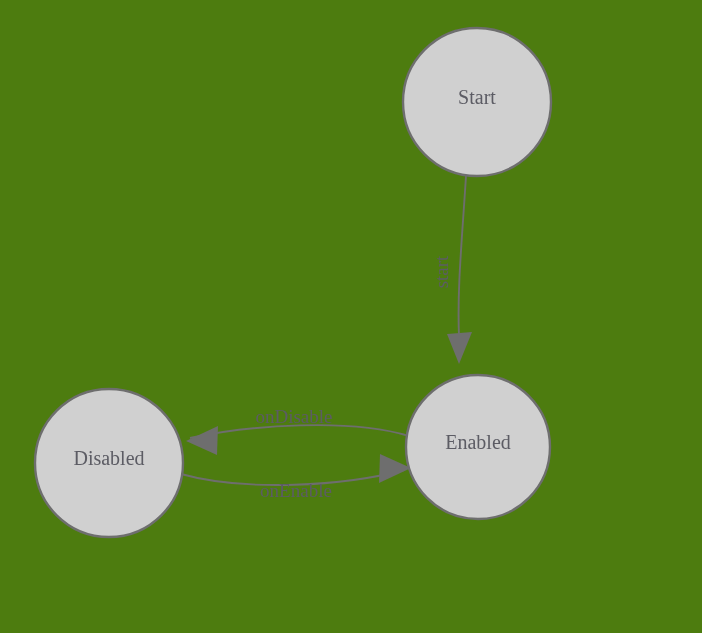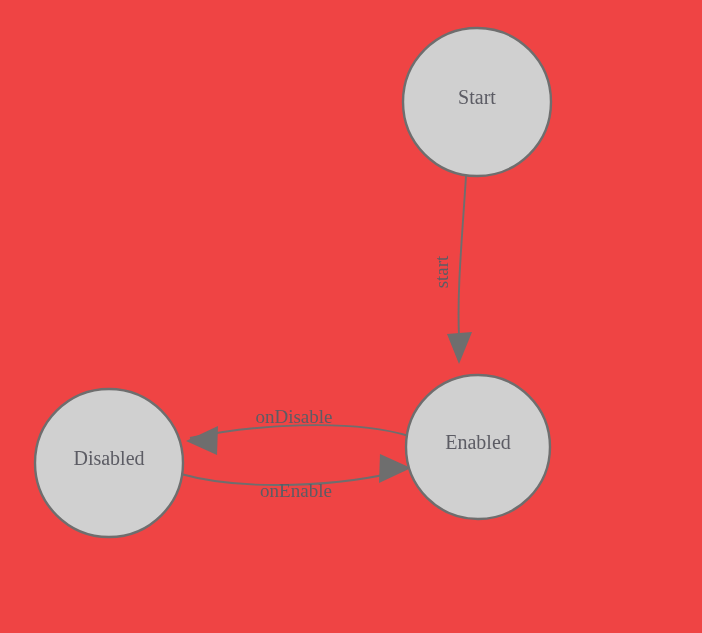--- a/index.html
+++ b/index.html
@@ -11,21 +11,21 @@
   body {
     width: 702px;
     height: 633px;
     overflow: hidden;
     font-family: "Liberation Serif", "DejaVu Serif", serif;
   }
   #diagram-canvas {
     position: relative;
     width: 702px;
     height: 633px;
-    background: #ef4444;
+    background: #4d7c0f;
   }
   svg.diagram-svg {
     display: block;
     width: 702px;
     height: 633px;
   }
   .node-circle {
     fill: #d0d0d0;
     stroke: #6e6e6e;
     stroke-width: 2.4;

